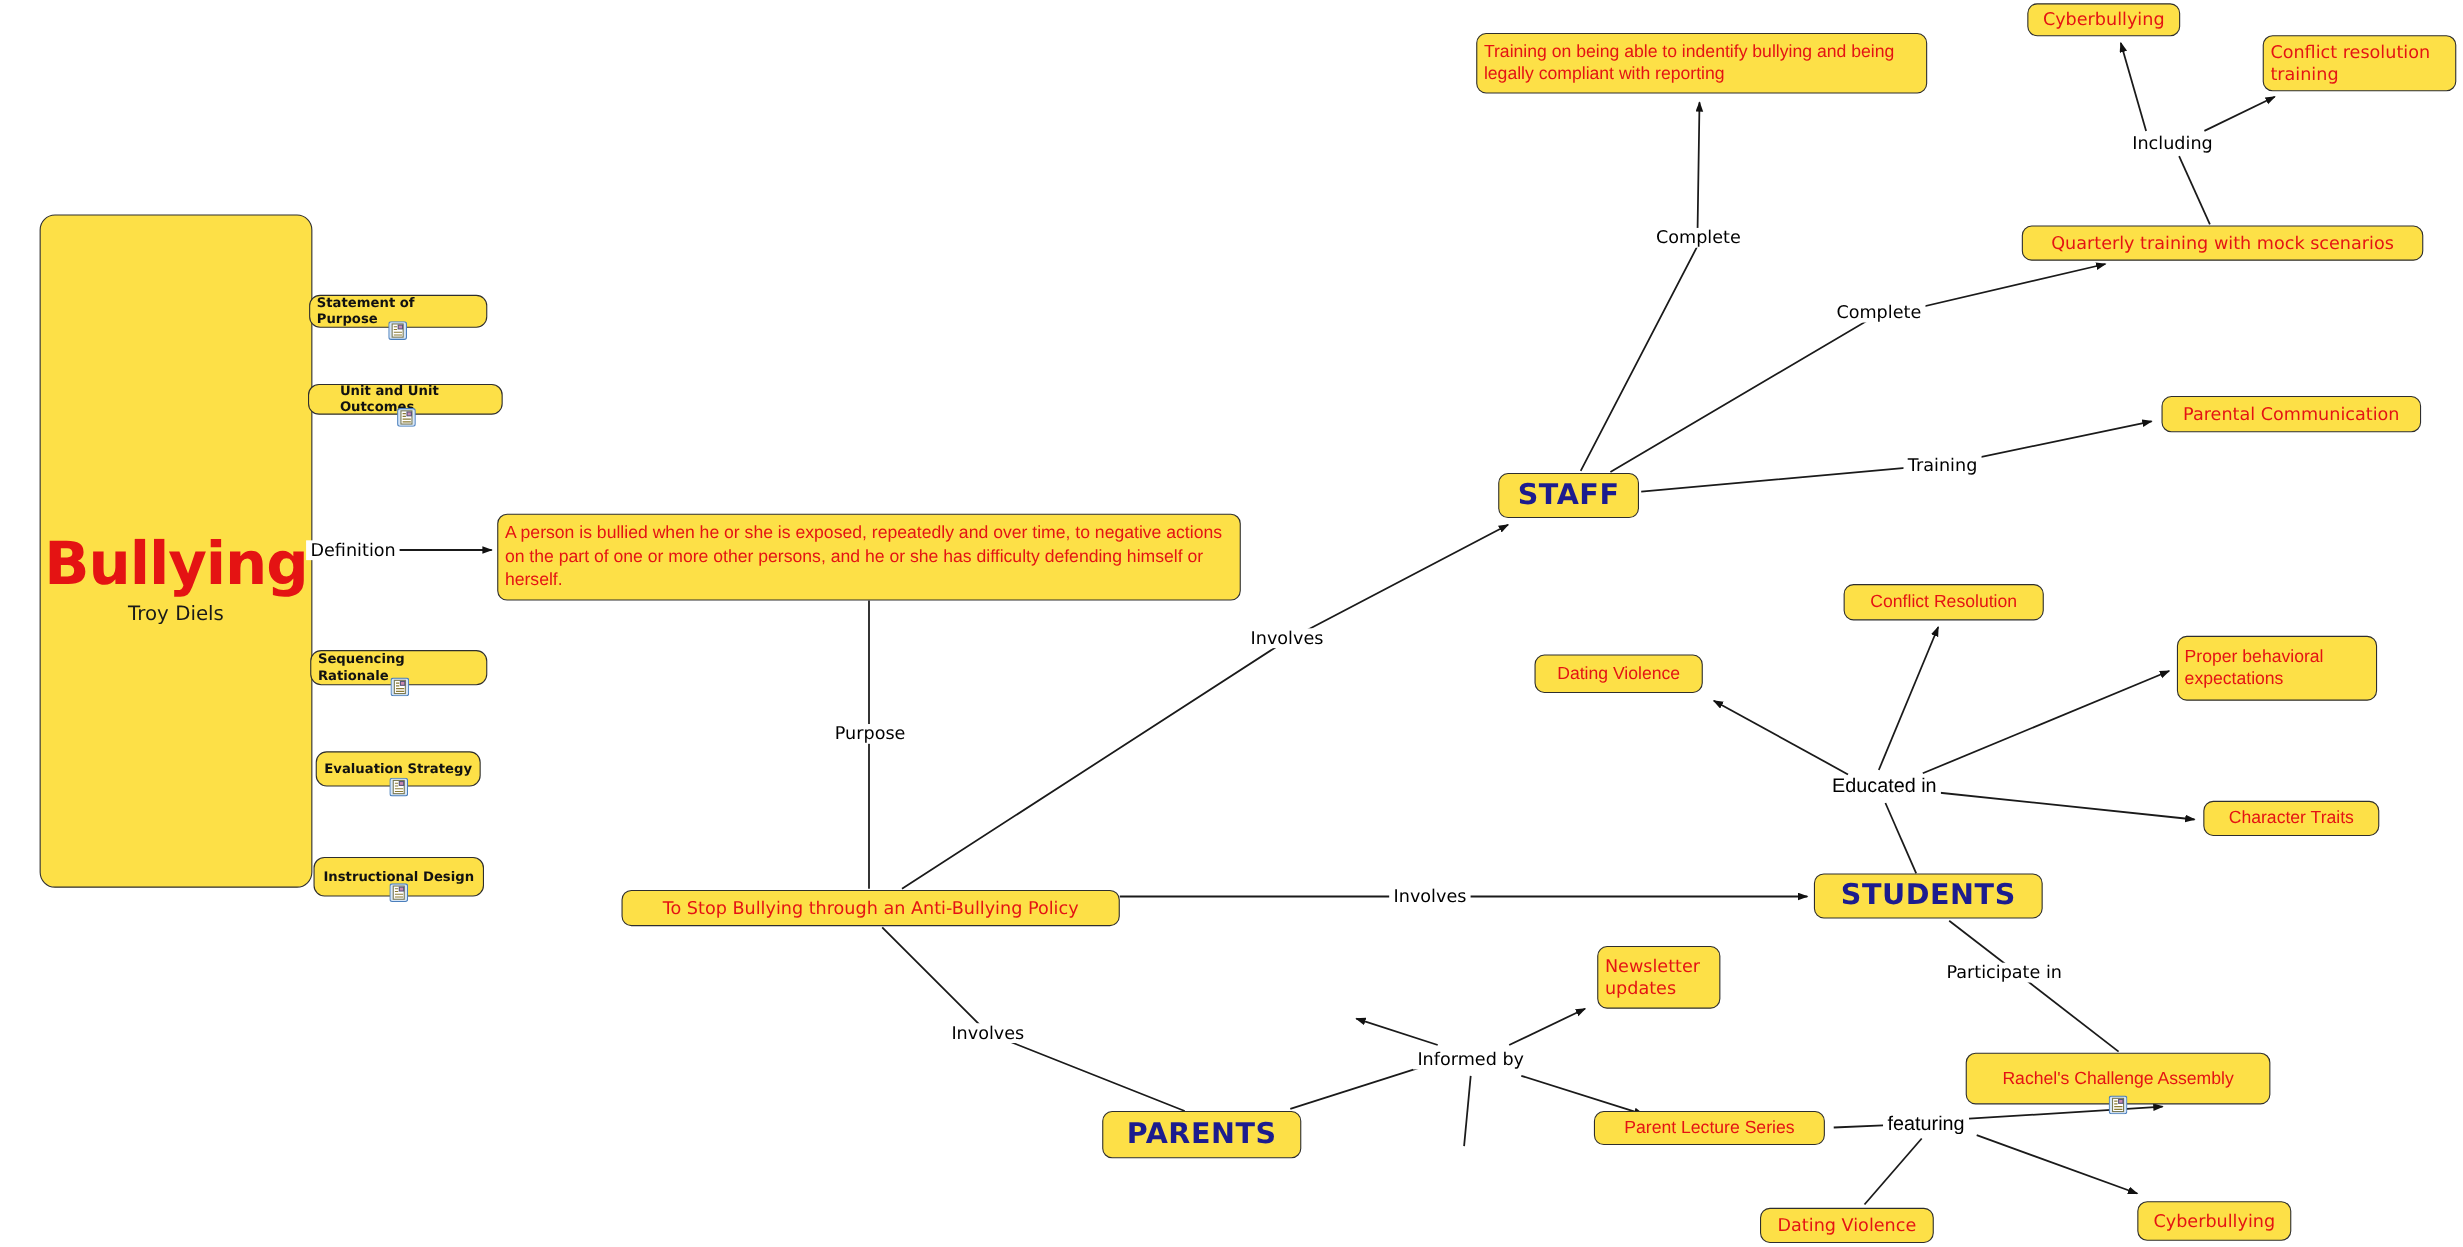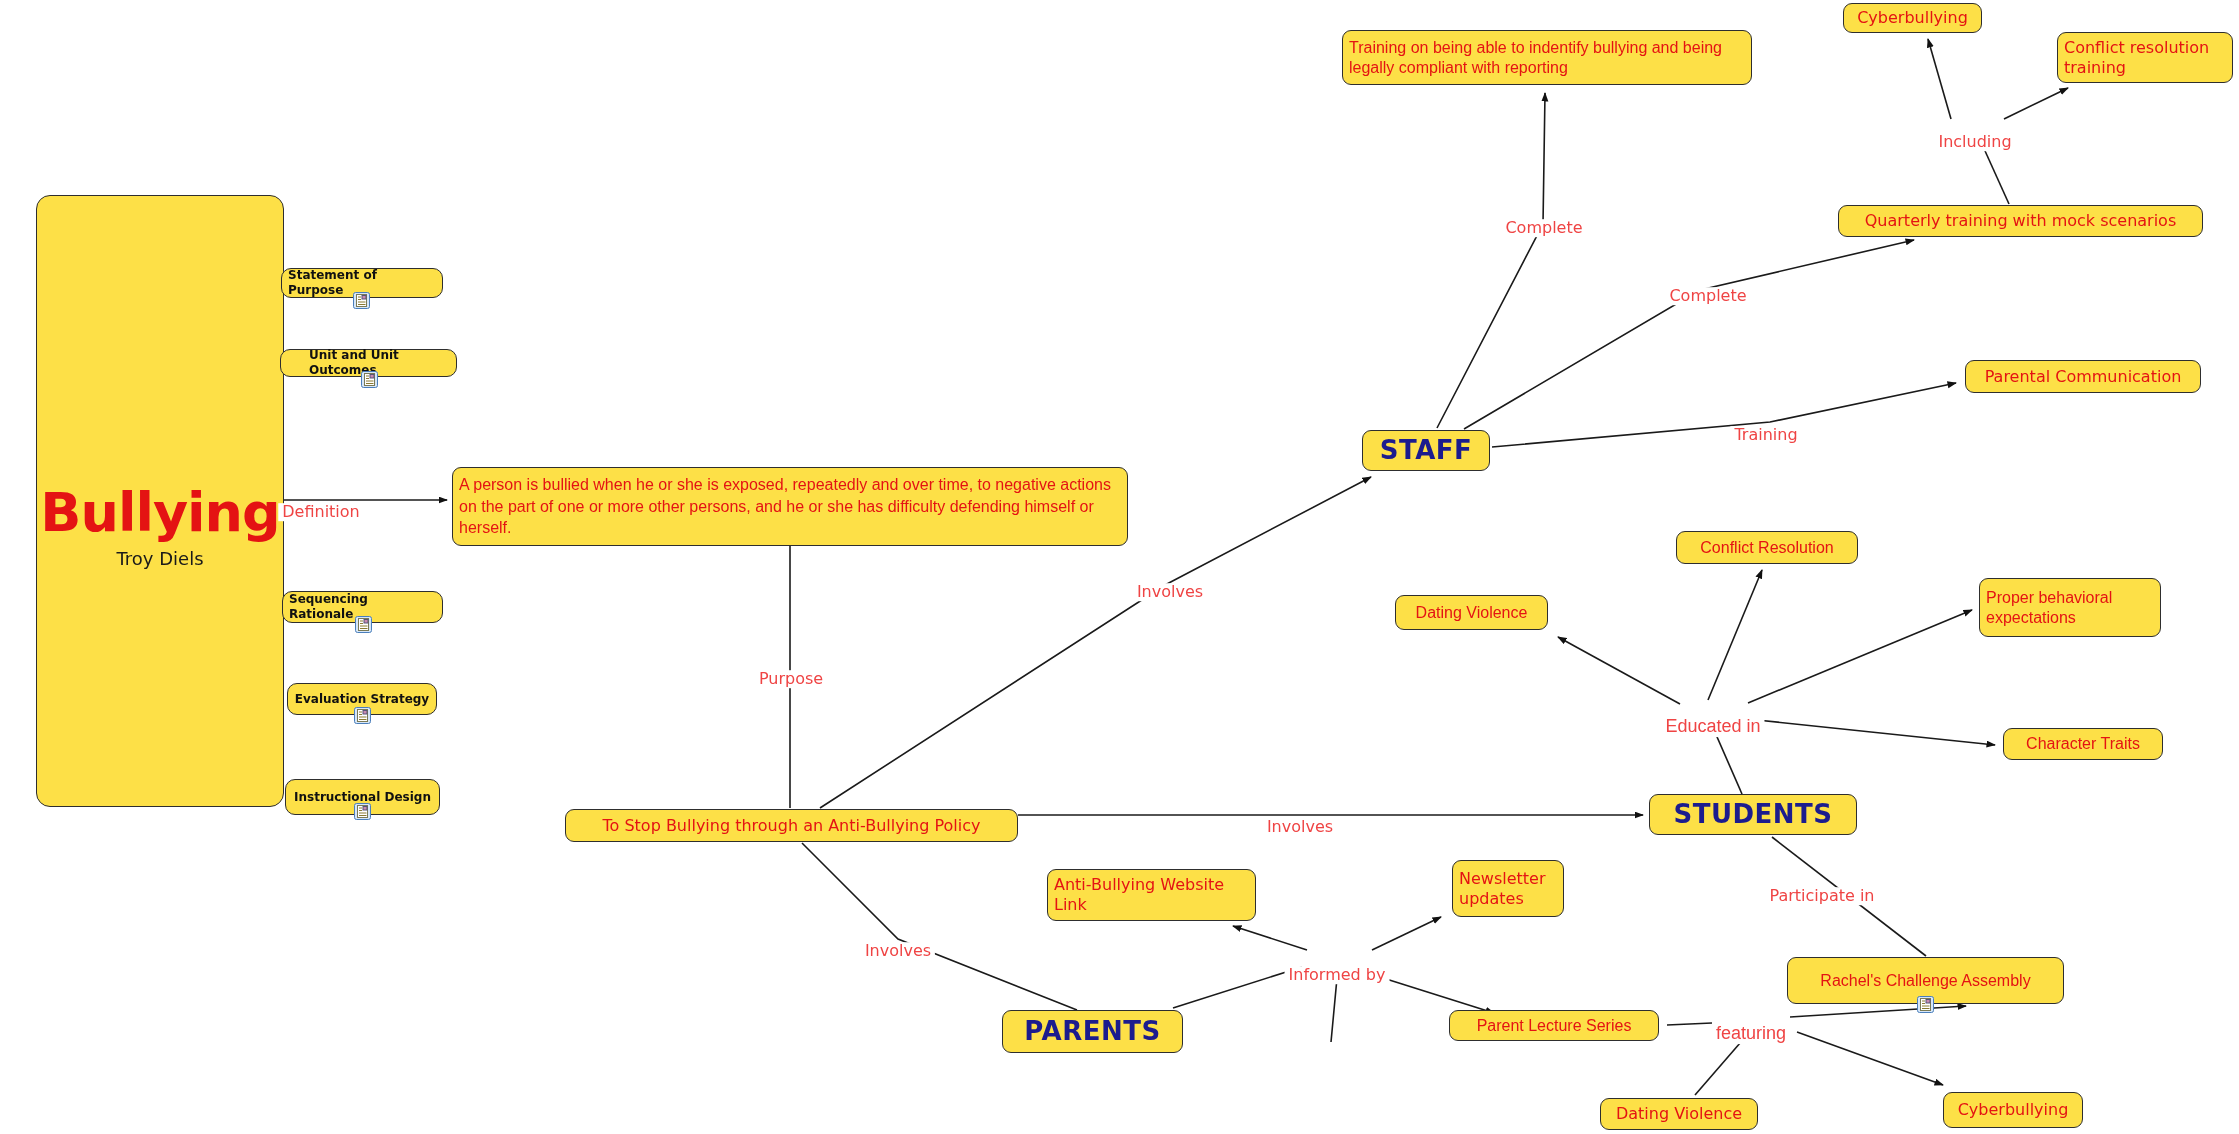--- a/index.html
+++ b/index.html
@@ -10,21 +10,21 @@
         display:flex;align-items:center;justify-content:center;text-align:left;
         box-sizing:border-box;padding:2px 6px;line-height:1.22;}
   .red{color:#e41313;font-size:16px;}
   .narrow{font-family:"Liberation Sans",sans-serif;font-size:16px;}
   .navy{color:#1c1c8e;font-weight:bold;font-size:26px;letter-spacing:0.5px;}
   .attach{font-weight:bold;color:#111;font-size:12px;border-radius:10px;z-index:2;}
   .main-topic{border-radius:14px;flex-direction:column;padding-top:290px;justify-content:flex-start;margin-left:34px;}
   .main-topic .heading{color:#e41313;font-weight:bold;font-size:54px;letter-spacing:-1px;line-height:1;}
   .main-topic .author{color:#1a1a1a;font-size:18px;margin-top:8px;}
   .lbl{position:absolute;z-index:3;transform:translate(-50%,-50%);background:#ffffff;
-       color:#ef4444;font-size:16px;padding:0 4px;white-space:nowrap;line-height:1.1;margin-top:12px;}
+       color:#000000;font-size:16px;padding:0 4px;white-space:nowrap;line-height:1.1;}
   .lbl.narrow{font-size:18px;}
   .doc-icon{position:absolute;z-index:4;width:17px;height:17px;}
   path.wire{stroke:#1a1a1a;stroke-width:1.6;fill:none;}
 </style>
 </head>
 <body>
 
 <div id="canvas">
 
   <svg id="wires" width="2239" height="1134">
@@ -127,21 +127,20 @@
   <div class="node red" style="left:1843px;top:3px;width:139px;height:30px;">Cyberbullying</div>
   <div class="node red" style="left:2057px;top:32px;width:176px;height:51px;">Conflict resolution training</div>
   <div class="node red" style="left:1838px;top:205px;width:365px;height:32px;">Quarterly training with mock scenarios</div>
   <div class="node red" style="left:1965px;top:360px;width:236px;height:33px;">Parental Communication</div>
 
   <div class="node red narrow" style="left:1676px;top:531px;width:182px;height:33px;">Conflict Resolution</div>
   <div class="node red narrow" style="left:1395px;top:595px;width:153px;height:35px;">Dating Violence</div>
   <div class="node red narrow" style="left:1979px;top:578px;width:182px;height:59px;">Proper behavioral expectations</div>
   <div class="node red narrow" style="left:2003px;top:728px;width:160px;height:32px;">Character Traits</div>
 
-  <div class="node red" style="left:1047px;top:869px;width:209px;height:52px;">Anti-Bullying Website Link</div>
   <div class="node red" style="left:1452px;top:860px;width:112px;height:57px;">Newsletter updates</div>
   <div class="node red narrow" style="left:1449px;top:1010px;width:210px;height:31px;">Parent Lecture Series</div>
 
   <div class="node red narrow" style="left:1787px;top:957px;width:277px;height:47px;">Rachel's Challenge Assembly</div>
   <svg class="doc-icon" viewBox="0 0 17 17" style="left:1917px;top:996px;">
       <use href="#doc-icon"></use>
     </svg>
 
   <div class="node red" style="left:1600px;top:1098px;width:158px;height:32px;">Dating Violence</div>
   <div class="node red" style="left:1943px;top:1092px;width:140px;height:36px;">Cyberbullying</div>

